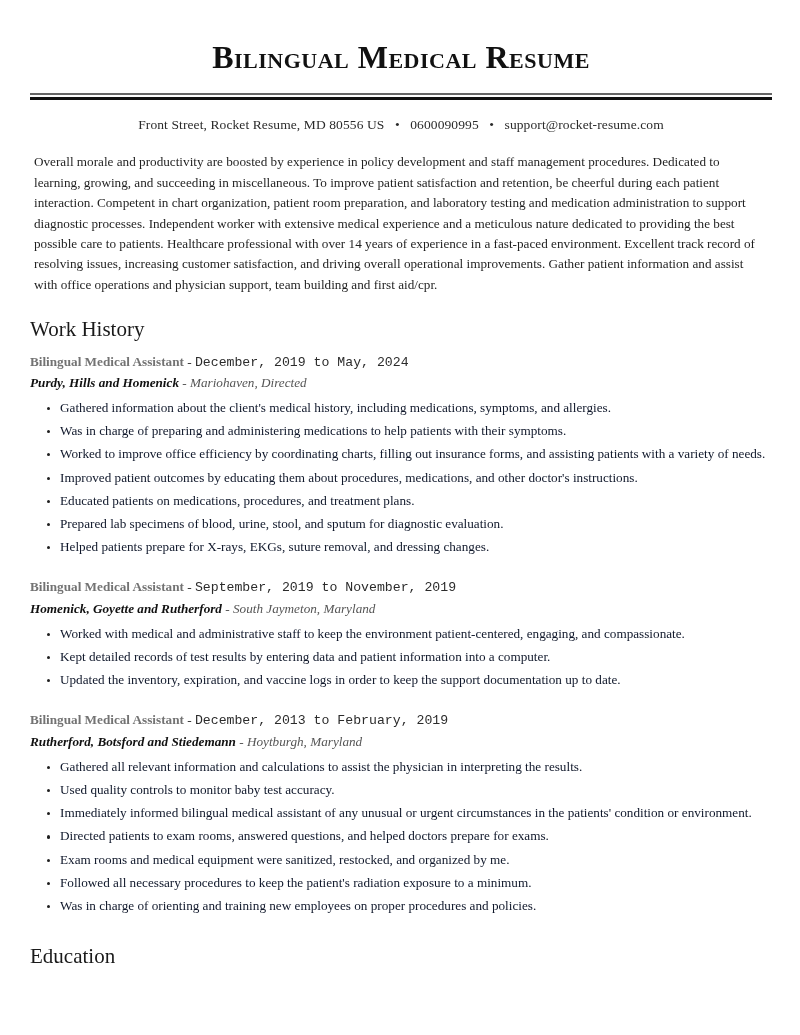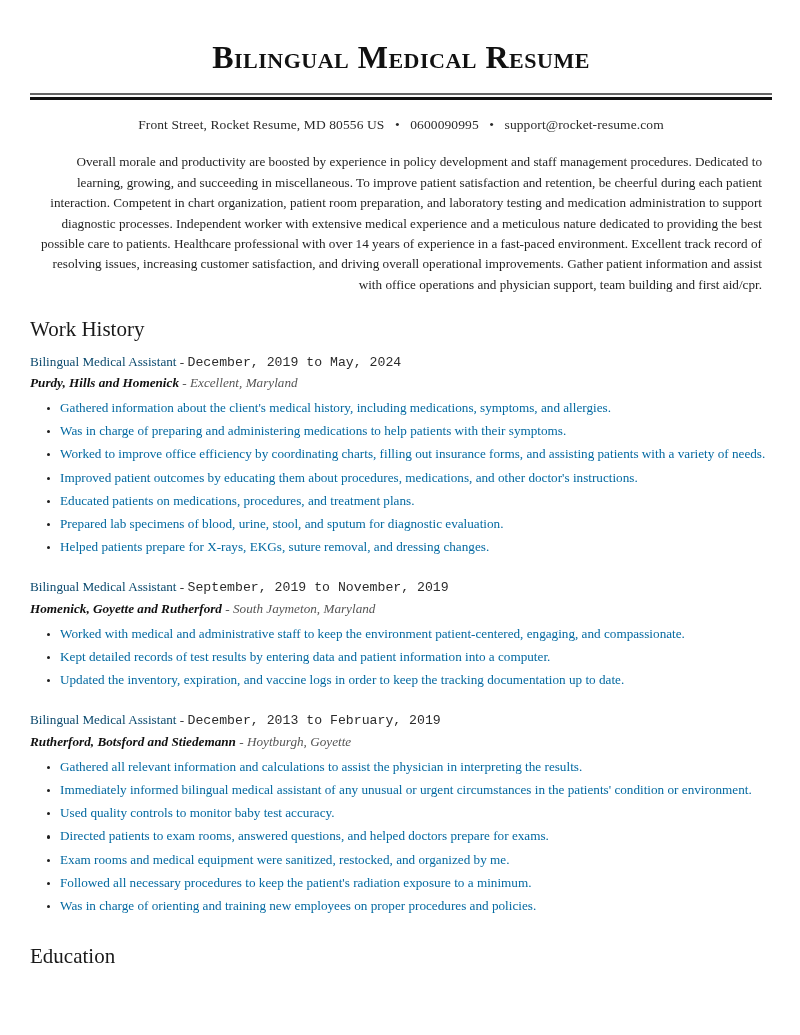--- a/index.html
+++ b/index.html
@@ -75,39 +75,39 @@
     font-weight: 400;
     color: #1a1a1a;
     margin: 0 0 9px 0;
     line-height: 1.2;
   }
 
   .summary-text {
     font-size: 13.2px;
     line-height: 1.55;
     color: #1f1f1f;
-    text-align: right;
-    margin: 10px;
+    text-align: left;
+    margin: 4px;
   }
 
   
   .job {
     margin-bottom: 4px;
   }
   .job + .job {
     margin-top: 16px;
   }
   .job-line1 {
     font-size: 13.2px;
     line-height: 1.45;
     color: #1f1f1f;
   }
   .job-title {
-    font-weight: 400;
-    color: #0c4a6e;
+    font-weight: 700;
+    color: #737373;
   }
   .dash {
     color: #333333;
   }
   .job-dates {
     font-weight: 400;
     color: #2b2b2b;
     font-family: Liberation Mono, monospace;
   }
   .job-line2 {
@@ -126,21 +126,21 @@
     color: #555555;
   }
   ul.bullets {
     margin: 7px 0 0 0;
     padding-left: 30px;
     list-style: none;
   }
   ul.bullets li {
     font-size: 13.2px;
     line-height: 1.42;
-    color: #0369a1;
+    color: #0f172a;
     padding: 0 0 4.5px 0;
     position: relative;
   }
   ul.bullets li::before {
     content: "";
     position: absolute;
     left: -13px;
     top: 8px;
     width: 3.2px;
     height: 3.2px;
@@ -181,21 +181,21 @@
 
     <div class="job">
       <div class="job-line1">
         <span class="job-title">Bilingual Medical Assistant</span>
         <span class="dash">-</span>
         <span class="job-dates">December, 2019 to May, 2024</span>
       </div>
       <div class="job-line2">
         <span class="company">Purdy, Hills and Homenick</span>
         <span class="location">-</span>
-        <span class="location">Excellent, Maryland</span>
+        <span class="location">Mariohaven, Directed</span>
       </div>
       <ul class="bullets">
         <li>Gathered information about the client's medical history, including medications, symptoms, and allergies.</li>
         <li>Was in charge of preparing and administering medications to help patients with their symptoms.</li>
         <li>Worked to improve office efficiency by coordinating charts, filling out insurance forms, and assisting patients with a variety of needs.</li>
         <li>Improved patient outcomes by educating them about procedures, medications, and other doctor's instructions.</li>
         <li>Educated patients on medications, procedures, and treatment plans.</li>
         <li>Prepared lab specimens of blood, urine, stool, and sputum for diagnostic evaluation.</li>
         <li>Helped patients prepare for X-rays, EKGs, suture removal, and dressing changes.</li>
       </ul>
@@ -208,39 +208,39 @@
         <span class="job-dates">September, 2019 to November, 2019</span>
       </div>
       <div class="job-line2">
         <span class="company">Homenick, Goyette and Rutherford</span>
         <span class="location">-</span>
         <span class="location">South Jaymeton, Maryland</span>
       </div>
       <ul class="bullets">
         <li>Worked with medical and administrative staff to keep the environment patient-centered, engaging, and compassionate.</li>
         <li>Kept detailed records of test results by entering data and patient information into a computer.</li>
-        <li>Updated the inventory, expiration, and vaccine logs in order to keep the tracking documentation up to date.</li>
+        <li>Updated the inventory, expiration, and vaccine logs in order to keep the support documentation up to date.</li>
       </ul>
     </div>
 
     <div class="job">
       <div class="job-line1">
         <span class="job-title">Bilingual Medical Assistant</span>
         <span class="dash">-</span>
         <span class="job-dates">December, 2013 to February, 2019</span>
       </div>
       <div class="job-line2">
         <span class="company">Rutherford, Botsford and Stiedemann</span>
         <span class="location">-</span>
-        <span class="location">Hoytburgh, Goyette</span>
+        <span class="location">Hoytburgh, Maryland</span>
       </div>
       <ul class="bullets">
         <li>Gathered all relevant information and calculations to assist the physician in interpreting the results.</li>
+        <li>Used quality controls to monitor baby test accuracy.</li>
         <li>Immediately informed bilingual medical assistant of any unusual or urgent circumstances in the patients' condition or environment.</li>
-        <li>Used quality controls to monitor baby test accuracy.</li>
         <li>Directed patients to exam rooms, answered questions, and helped doctors prepare for exams.</li>
         <li>Exam rooms and medical equipment were sanitized, restocked, and organized by me.</li>
         <li>Followed all necessary procedures to keep the patient's radiation exposure to a minimum.</li>
         <li>Was in charge of orienting and training new employees on proper procedures and policies.</li>
       </ul>
     </div>
   </div>
 
   <div class="section section-education">
     <h2 class="section-heading">Education</h2>

